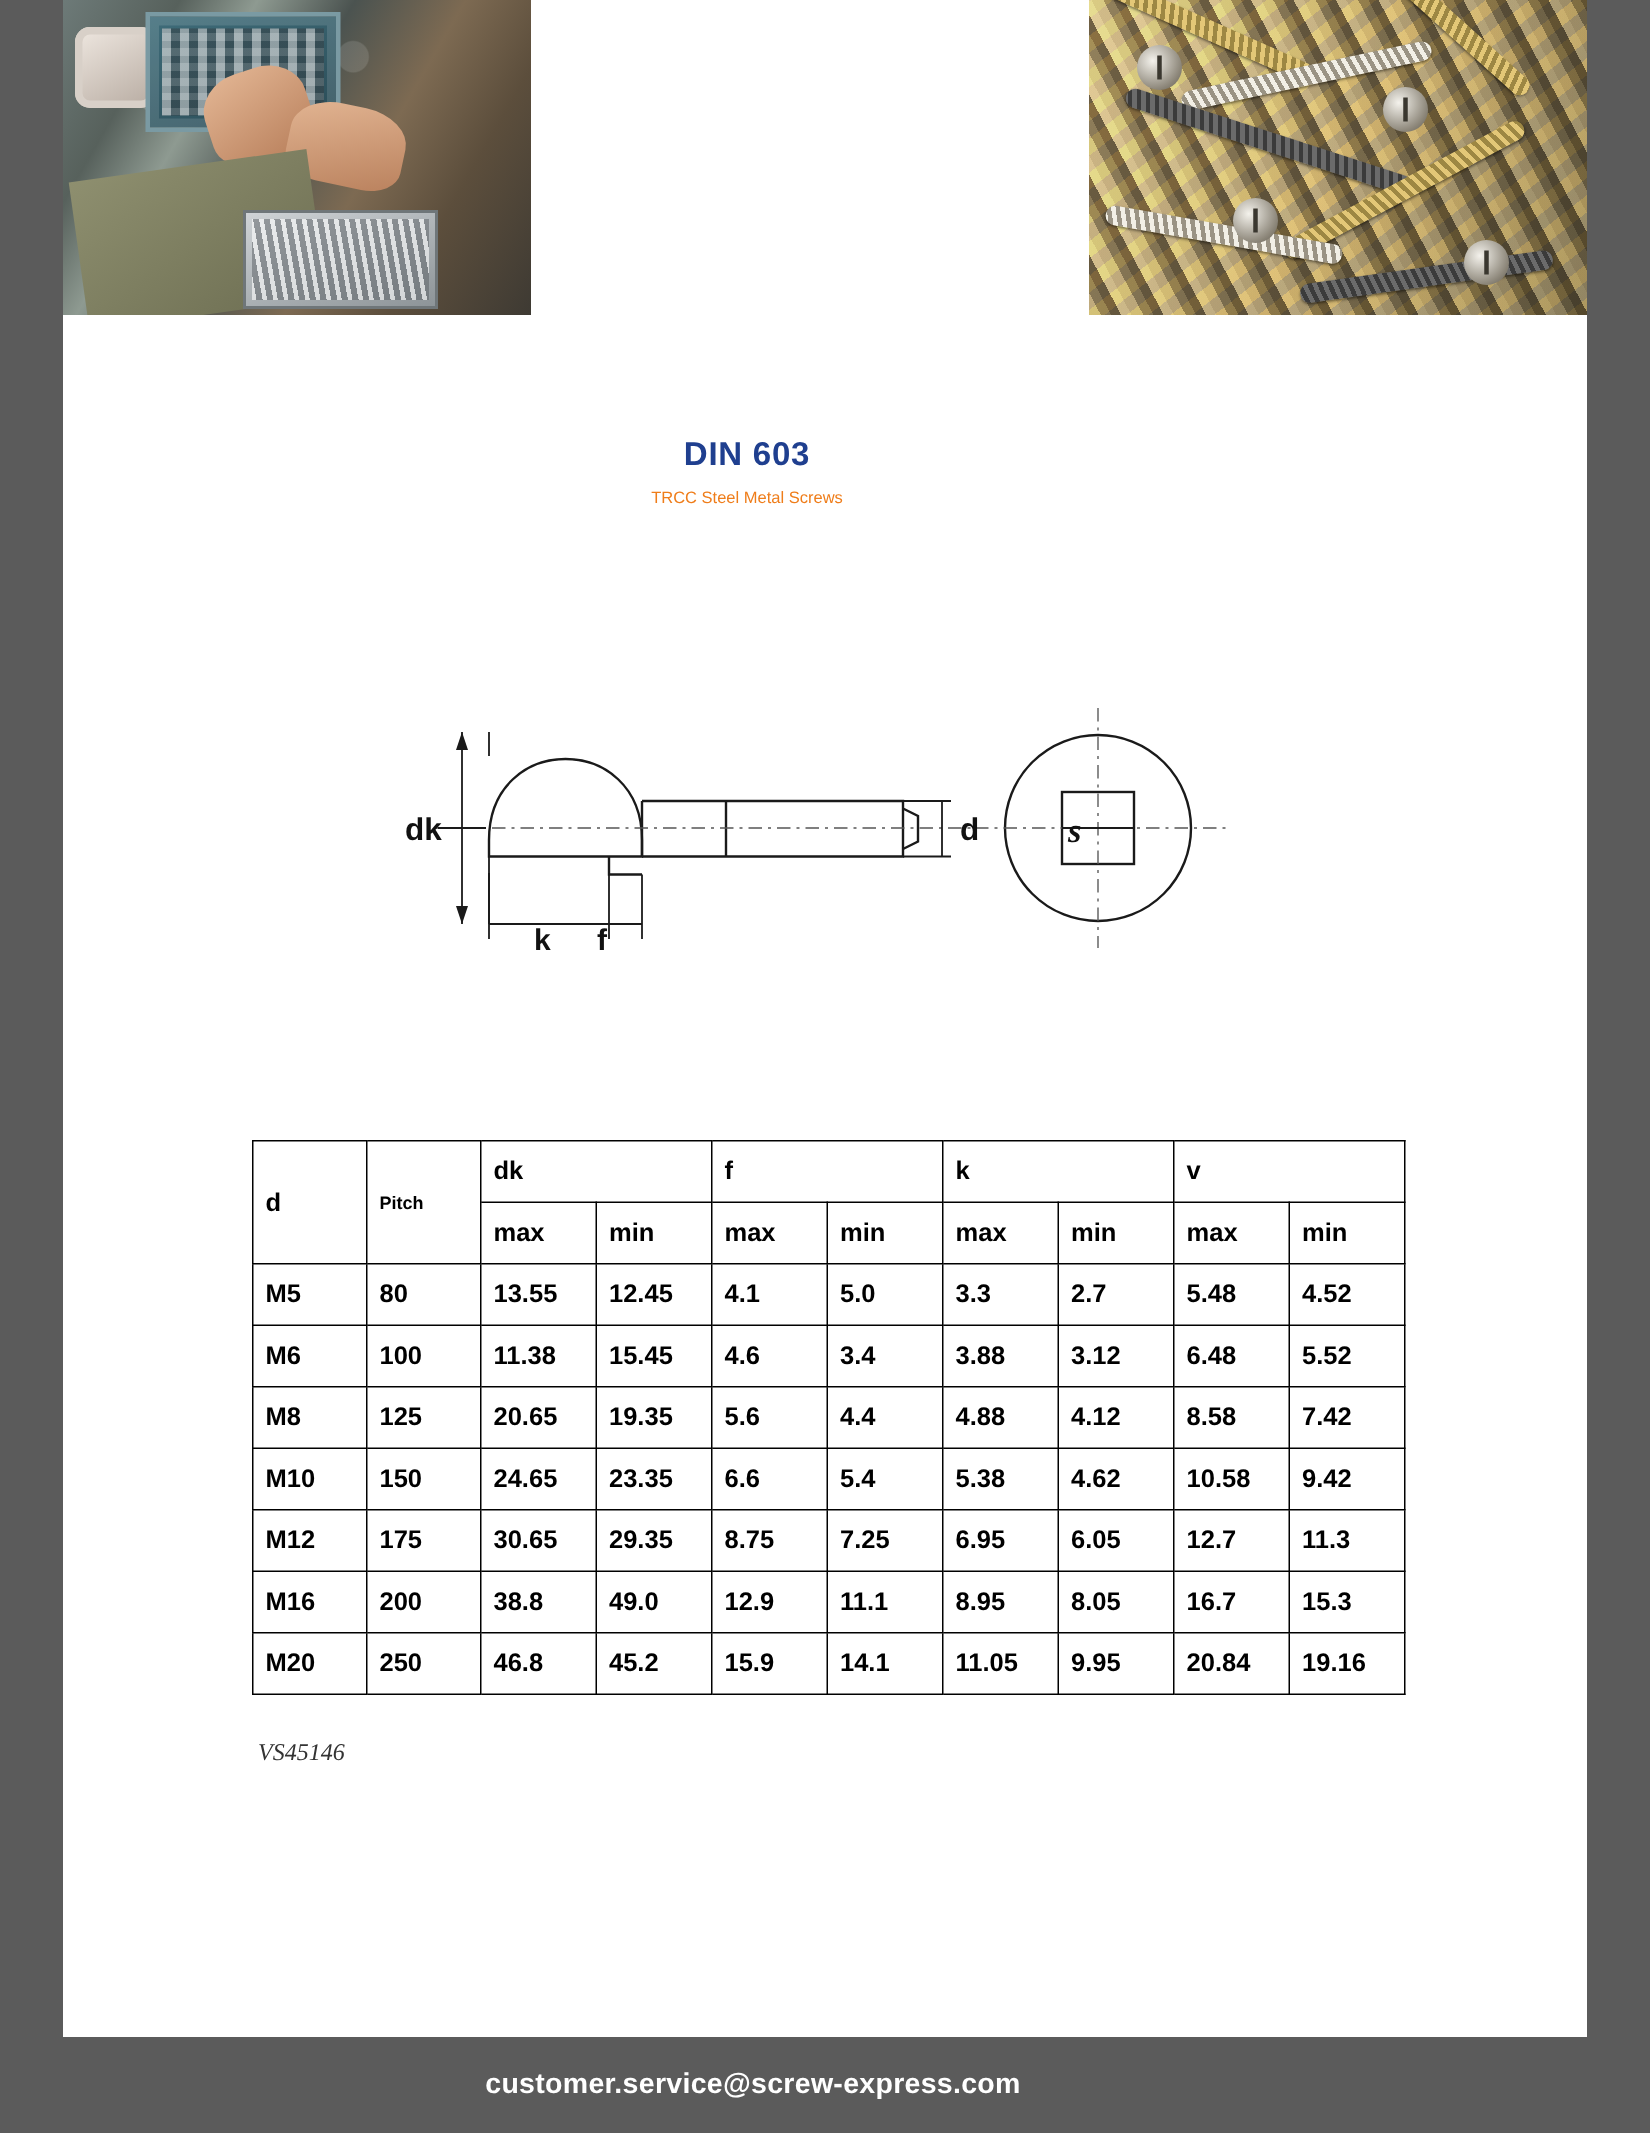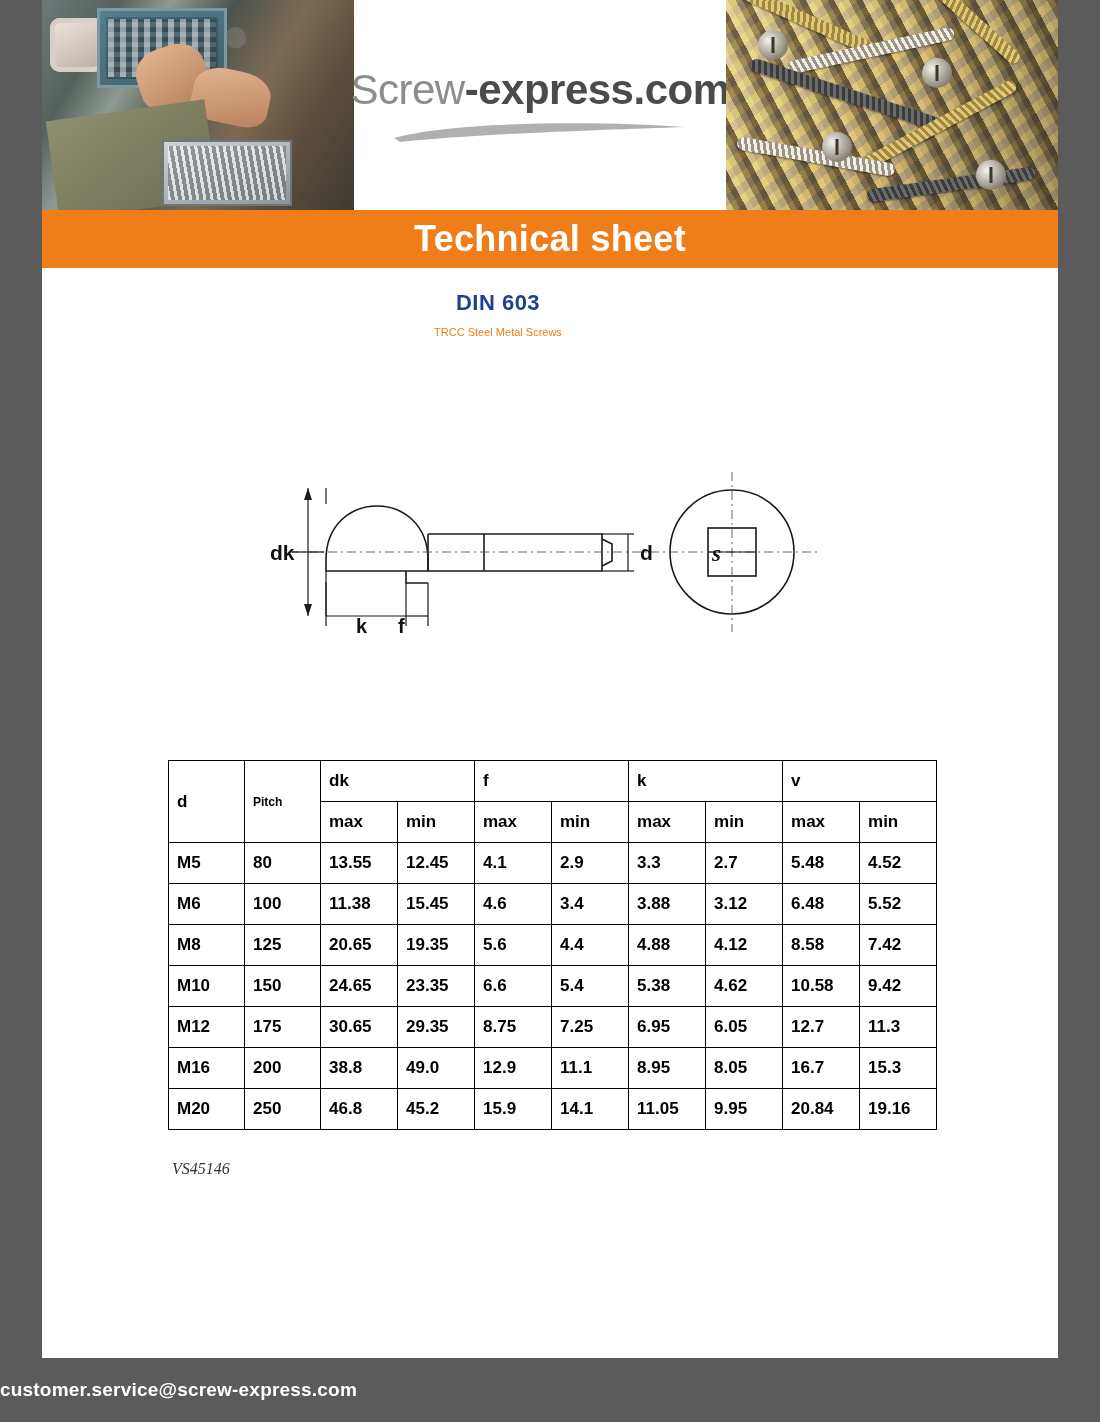--- a/index.html
+++ b/index.html
@@ -233,21 +233,21 @@
   }
 
   .footer-band {
     position: absolute;
     left: 0; bottom: 0;
     width: 1100px;
     height: 64px;
     background: #5b5b5b;
     display: flex;
     align-items: center;
-    justify-content: flex-start;
+    justify-content: center;
   }
   .footer-band span {
     color: #ffffff;
     font-size: 19px;
     font-weight: bold;
     margin-right: 96px;
     letter-spacing: 0.2px;
   }
   .footer-gap {
     position: absolute;
@@ -269,48 +269,37 @@
     <div class="header-photo photo-left">
       <div class="tex"></div>
       <div class="tape"></div>
       <div class="box"></div>
       <div class="hand1"></div>
       <div class="hand2"></div>
       <div class="sleeve"></div>
       <div class="tray"></div>
     </div>
 
-    <div class="logo-wrap">
-      <div class="logo-text">
-        <span class="s1">Screw</span><span class="s2">-express.com</span>
-      </div>
-      <svg class="logo-swoosh" viewBox="0 0 300 26">
-        <path d="M4 20 C 60 4, 200 2, 296 9 C 210 12, 80 16, 10 24 Z" fill="#b0b0b0"></path>
-      </svg>
-    </div>
 
     <div class="header-photo photo-right">
       <div class="tex"></div>
       <div class="screw g" style="left:6px;  top:14px;  width:150px; transform:rotate(24deg);"></div>
       <div class="screw" style="left:60px; top:44px;  width:170px; transform:rotate(-12deg);"></div>
       <div class="screw d" style="left:20px; top:88px;  width:200px; transform:rotate(18deg);"></div>
       <div class="screw g" style="left:120px;top:120px; width:180px; transform:rotate(-28deg);"></div>
       <div class="screw" style="left:10px; top:150px; width:160px; transform:rotate(10deg);"></div>
       <div class="screw d" style="left:140px;top:178px; width:170px; transform:rotate(-8deg);"></div>
       <div class="screw g" style="left:170px;top:8px;   width:140px; transform:rotate(42deg);"></div>
       <div class="head" style="left:32px; top:30px;"></div>
       <div class="head" style="left:196px;top:58px;"></div>
       <div class="head" style="left:96px; top:132px;"></div>
       <div class="head" style="left:250px;top:160px;"></div>
     </div>
   </div>
 
-  <div class="title-band">
-    <span>Technical sheet</span>
-  </div>
 
   <div class="doc-head">
     <div class="din">DIN 603</div>
     <div class="sub1">TRCC Steel Metal Screws</div>
   </div>
 
   <div class="drawing">
     <svg viewBox="0 0 640 220" width="640" height="220">
       <g stroke="#1a1a1a" fill="none" stroke-width="1.6">
 
@@ -405,21 +394,21 @@
           <th>min</th>
         </tr>
       </thead>
       <tbody>
         <tr>
           <td>M5</td>
           <td>80</td>
           <td>13.55</td>
           <td>12.45</td>
           <td>4.1</td>
-          <td>2.9</td>
+          <td>5.0</td>
           <td>3.3</td>
           <td>2.7</td>
           <td>5.48</td>
           <td>4.52</td>
         </tr>
         <tr>
           <td>M6</td>
           <td>100</td>
           <td>11.38</td>
           <td>15.45</td>

